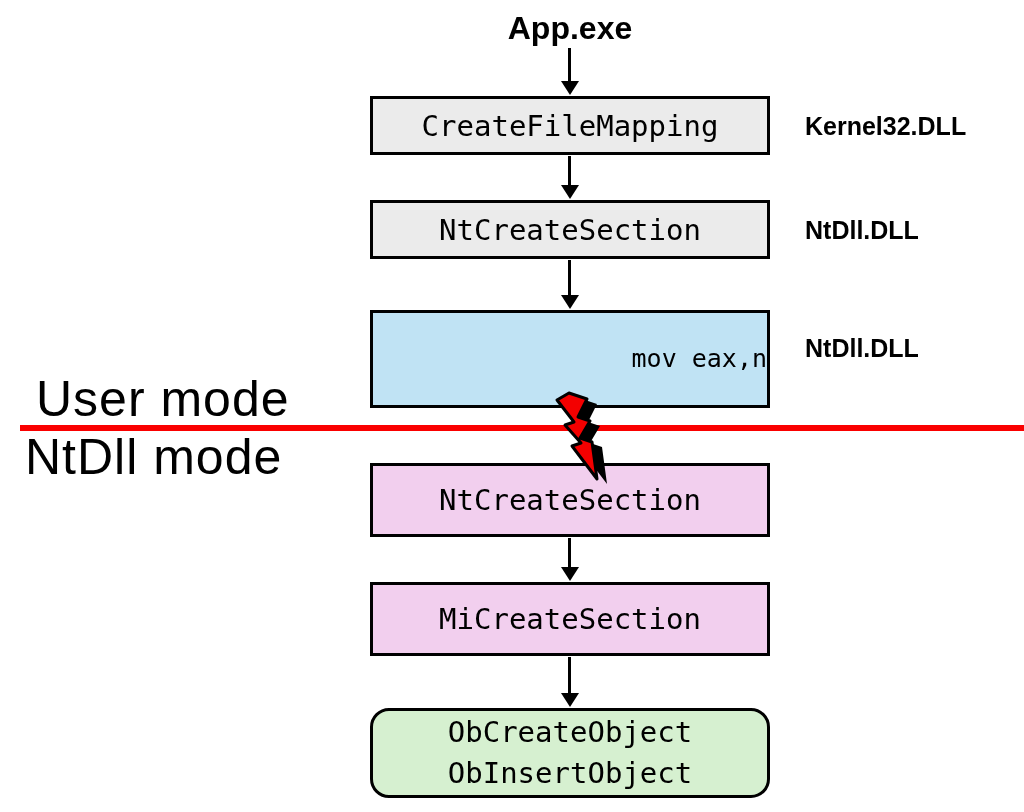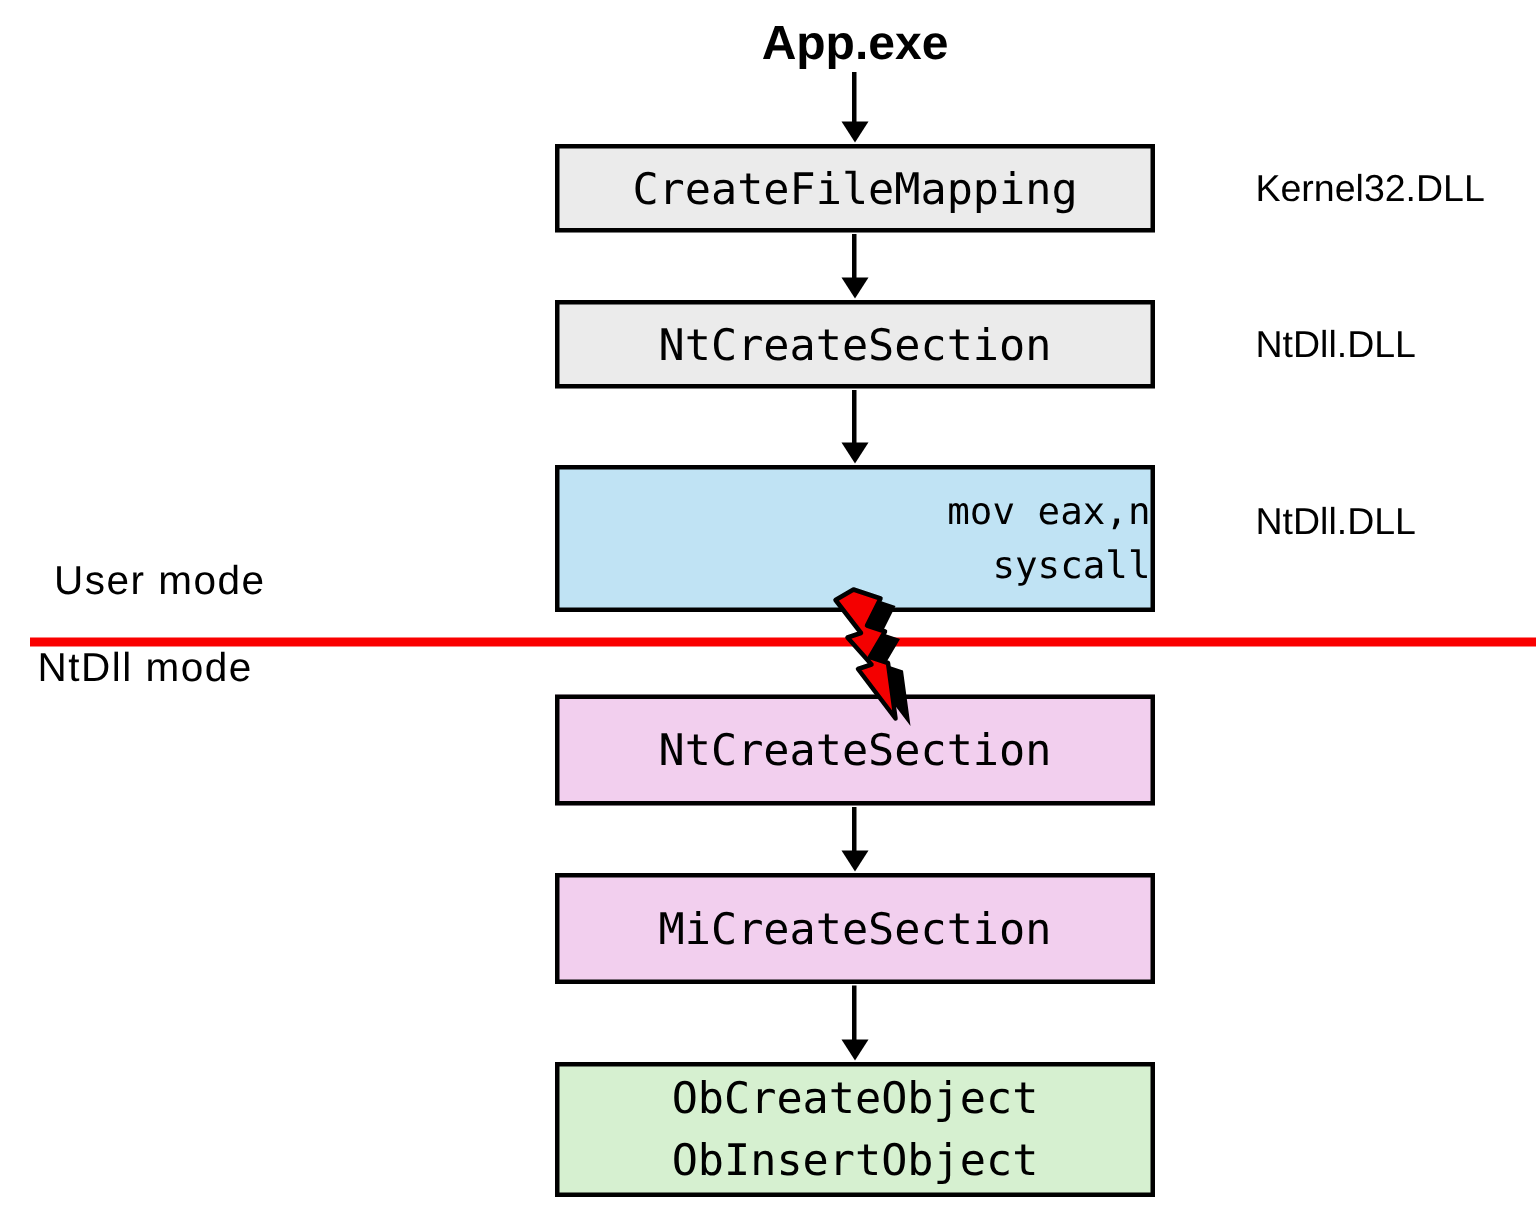--- a/index.html
+++ b/index.html
@@ -14,49 +14,49 @@
     border:3px solid #000; display:flex; flex-direction:column;
     align-items:center; justify-content:center;
     font-family:"DejaVu Sans Mono","Liberation Mono",monospace;
     font-size:29px; text-align:center;
   }
   #box-createfilemapping   { top:96px;  height:59px; }
   #box-ntcreatesection-u   { top:200px; height:59px; }
   #box-syscall-stub        { top:310px; height:98px; font-size:25px; line-height:36px; }
   #box-ntcreatesection-k   { top:463px; height:74px; }
   #box-micreatesection     { top:582px; height:74px; }
-  #box-obcreate            { top:708px; height:90px; line-height:41px; }
+  #box-obcreate            { top:708px; height:90px; line-height:41px;border-radius:19px; }
 
   
   .app-title {
     position:absolute; left:370px; width:400px; top:10px; text-align:center;
     font-weight:bold; font-size:32px;
   }
 
   
-  .side-label { position:absolute; left:805px; font-weight:normal; font-size:25px; line-height:1;margin-left:32px; }
+  .side-label { position:absolute; left:805px; font-weight:bold; font-size:25px; line-height:1; }
   #slabel-1 { top:114px; }
   #slabel-2 { top:218px; }
   #slabel-3 { top:336px; }
 
   
   .arrow { position:absolute; left:561px; width:18px; }
   .arrow .shaft { position:absolute; left:7px; top:0; bottom:11px; width:3px; background:#000; }
   .arrow .head  { position:absolute; bottom:0; left:0; width:0; height:0;
                   border-left:9px solid transparent; border-right:9px solid transparent;
                   border-top:14px solid #000; }
   #arrow-1 { top:48px;  height:47px; }
   #arrow-2 { top:156px; height:43px; }
   #arrow-3 { top:260px; height:49px; }
   #arrow-4 { top:538px; height:43px; }
   #arrow-5 { top:657px; height:50px; }
 
   
   .divider { position:absolute; left:20px; top:425px; width:1004px; height:6px; background:#fa0000; }
-  .mode-label { position:absolute; font-size:27px; line-height:1; letter-spacing:1px; }
+  .mode-label { position:absolute; font-size:50px; line-height:1; letter-spacing:1px; }
   #user-mode-label   { left:36px; top:374px; }
   #kernel-mode-label { left:25px; top:432px; }
 
   
   .bolt { position:absolute; left:545px; top:391px; width:68px; height:98px; z-index:5; }
 </style>
 </head>
 <body>
 
 <div class="app-title">App.exe</div>
@@ -81,21 +81,20 @@
 </div>
 <div class="side-label" id="slabel-2">NtDll.DLL</div>
 
 <div class="arrow" id="arrow-3">
   <div class="shaft"></div>
   <div class="head"></div>
 </div>
 
 <div class="box" id="box-syscall-stub" style="background-color: rgb(192, 227, 244); align-items: flex-end;">
   <span>mov eax,n</span>
-  <span>syscall</span>
 </div>
 <div class="side-label" id="slabel-3">NtDll.DLL</div>
 
 <div class="mode-label" id="user-mode-label">User mode</div>
 <div class="divider" style="background-color: rgb(250, 0, 0);"></div>
 <div class="mode-label" id="kernel-mode-label">NtDll mode</div>
 
 <svg class="bolt" viewBox="0 0 68 98">
   <polygon points="24,2 42,8 33,26 45,30 35,47 47,51 52,88 27,55 36,52 20,34 29,31 12,9" transform="translate(10,5)" fill="#000000"></polygon>
   <polygon points="24,2 42,8 33,26 45,30 35,47 47,51 52,88 27,55 36,52 20,34 29,31 12,9" fill="#f40000" stroke="#000" stroke-width="3" stroke-linejoin="round"></polygon>

